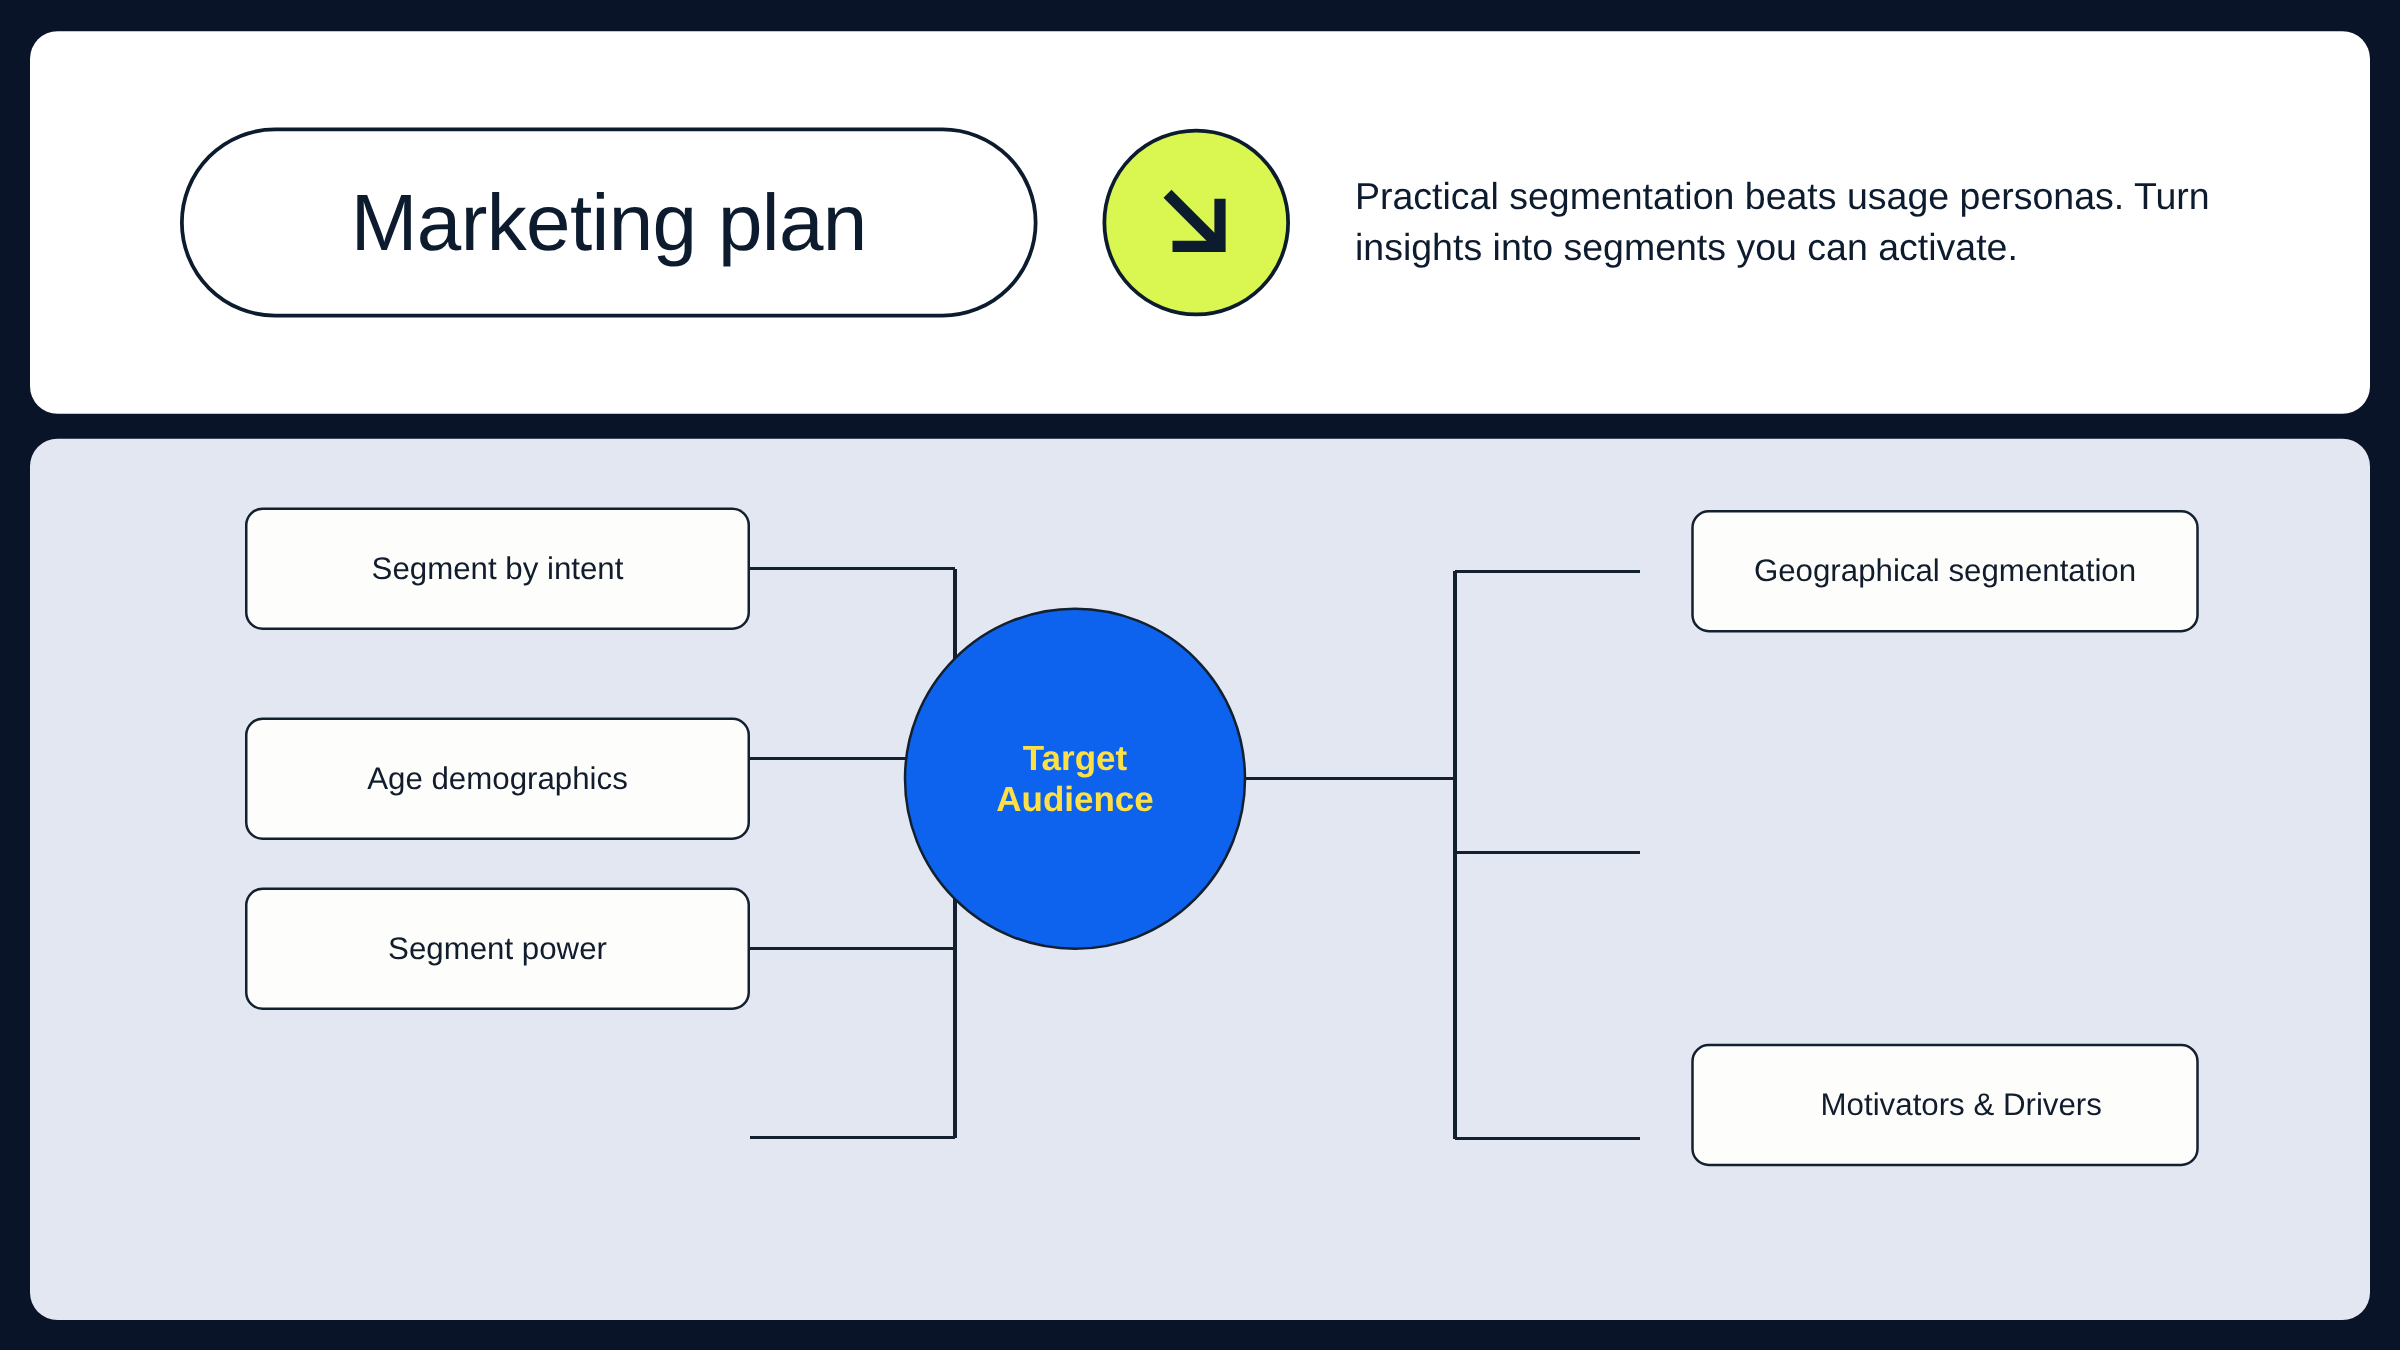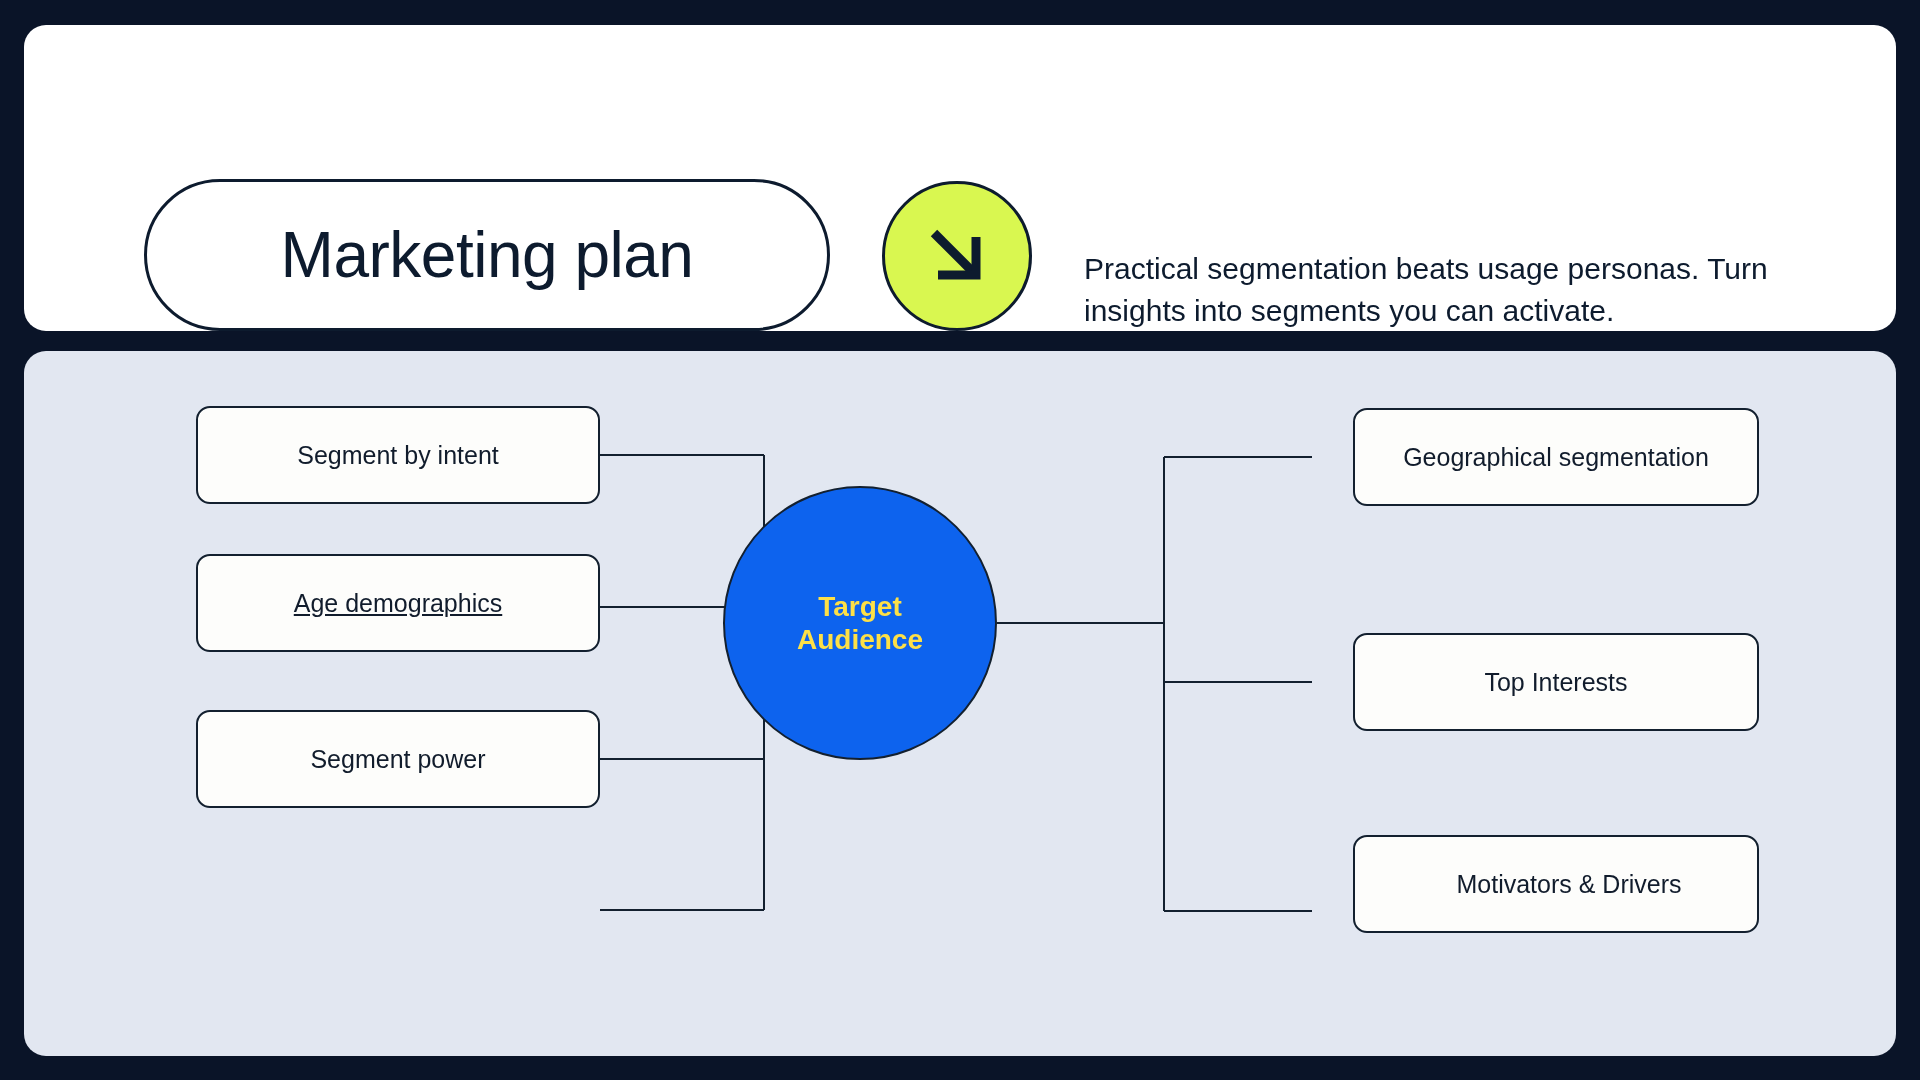--- a/index.html
+++ b/index.html
@@ -17,21 +17,21 @@
   }
 
   
   .header-panel {
     position: absolute;
     left: 24px; top: 25px;
     width: 1872px; height: 306px;
     background: #ffffff;
     border-radius: 22px;
     display: flex;
-    align-items: flex-end;
+    align-items: center;
   }
   .title-pill {
     margin-left: 120px;
     width: 686px; height: 152px;
     border: 3px solid #0d1b2e;
     border-radius: 80px;
     display: flex;
     align-items: center;
     justify-content: center;
     background: #ffffff;
@@ -93,21 +93,21 @@
     justify-content: center;
     text-align: center;
     font-size: 25px;
     color: #111c2c;
     padding: 0 14px;
   }
   .node-left  { left: 172px;  width: 404px; height: 98px; }
   .node-right { left: 1288px; width: 406px; height: 98px; margin-left: 41px; }
 
   .l1 { top: 55px; justify-content: center;  }
-  .l2 { top: 203px; text-decoration: underline; }
+  .l2 { top: 223px; }
   .l3 { top: 359px; }
   .l4 { top: 510px; }
 
   .r1 { top: 57px;  }
   .r2 { top: 282px; }
   .r3 { top: 484px; padding-left: 40px; }
 
   .hub {
     position: absolute;
     left: 699px; top: 135px;
@@ -183,23 +183,20 @@
       <div class="node node-left l3">
         <span>Segment power</span>
       </div>
 
       <div class="hub">Target
 Audience</div>
 
       <div class="node node-right r1">
         <span>Geographical segmentation</span>
       </div>
-      <div class="node node-right r2">
-        <span>Top Interests</span>
-      </div>
       <div class="node node-right r3">
         <span>Motivators &amp; Drivers</span>
       </div>
 
     </div>
   </div>
 
 </div>
 
 </body></html>

